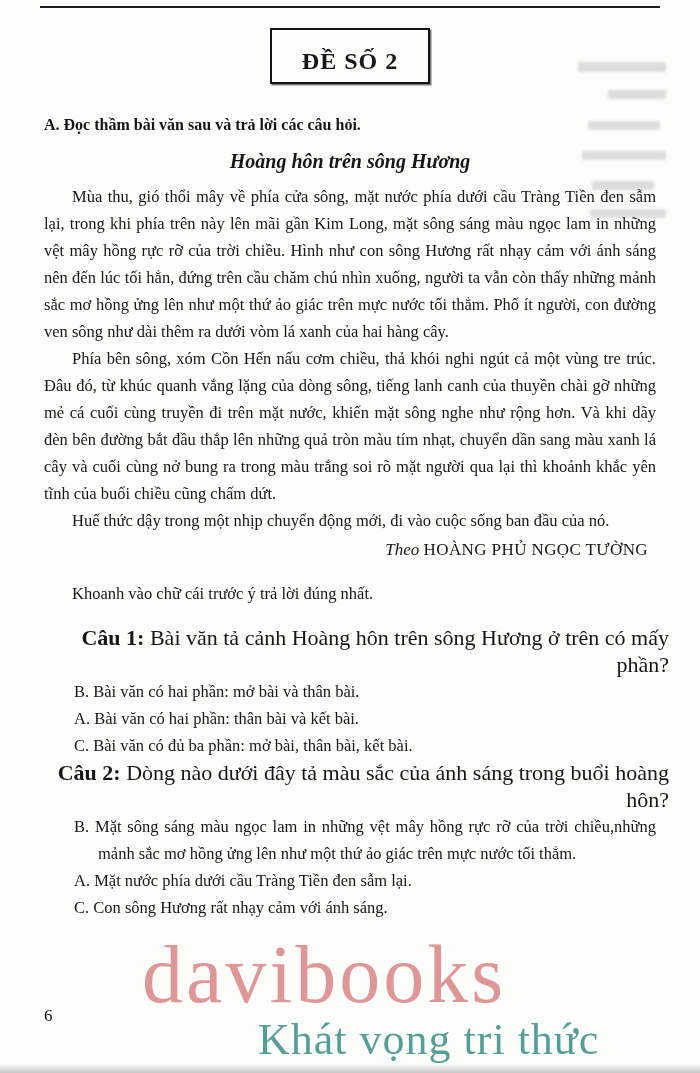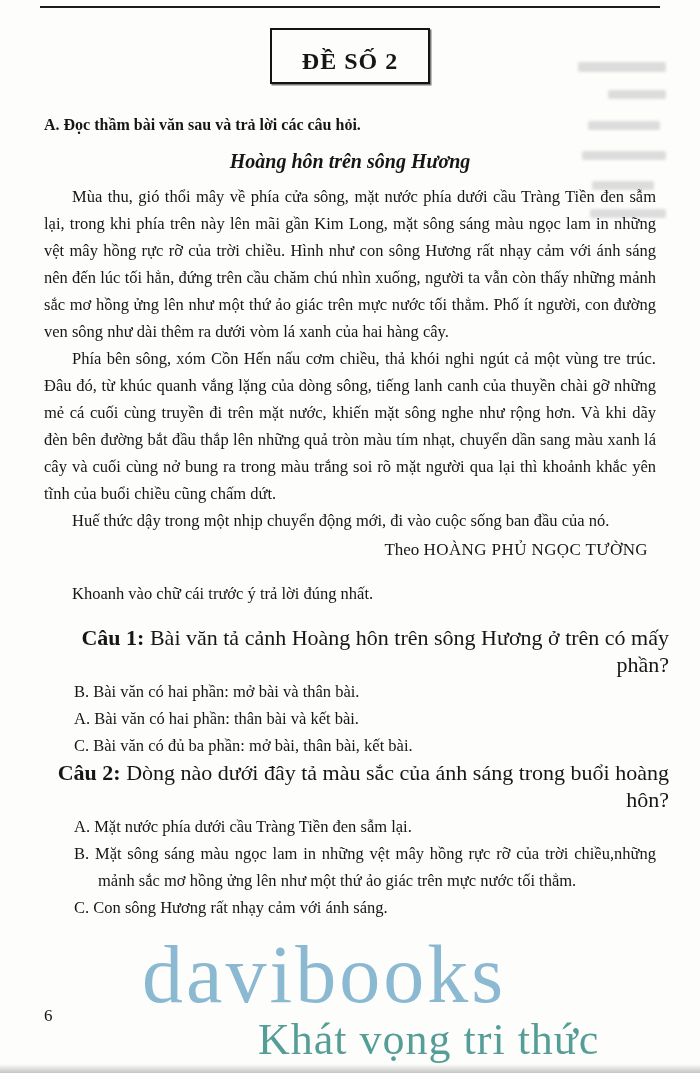--- a/index.html
+++ b/index.html
@@ -60,21 +60,21 @@
     text-align: justify;
     text-indent: 28px;
   }
 
   .attribution {
     margin: 2px 52px 0 44px;
     text-align: right;
     font-size: 17px;
     line-height: 27px;
   }
-  .attribution .prefix { }
+  .attribution .prefix { font-style: italic; }
   .attribution .author { letter-spacing: 0.4px; }
 
   .quiz-instruction {
     margin: 17px 44px;
     font-size: 16.5px;
     line-height: 27px;
     text-indent: 28px;
   }
 
   .question { margin: 0 31px; font-size: 22px; line-height: 27px; text-align: right; }
@@ -95,21 +95,21 @@
     font-size: 17px;
     z-index: 2;
   }
 
   .watermark {
     position: absolute;
     left: 142px;
     top: 928px;
     z-index: 1;
     font-size: 82px;
-    color: #0369a1;
+    color: #b91c1c;
     opacity: 0.45;
     letter-spacing: 3px;
     white-space: nowrap;
   }
   .watermark-tagline {
     position: absolute;
     left: 258px;
     top: 1014px;
     z-index: 1;
     font-size: 44px;
@@ -181,22 +181,22 @@
       <span class="q-text">Bài văn tả cảnh Hoàng hôn trên sông Hương ở trên có mấy phần?</span>
     </div>
     <div class="option">B. Bài văn có hai phần: mở bài và thân bài.</div>
     <div class="option">A. Bài văn có hai phần: thân bài và kết bài.</div>
     <div class="option">C. Bài văn có đủ ba phần: mở bài, thân bài, kết bài.</div>
 
     <div class="question">
       <span class="q-label">Câu 2:</span>
       <span class="q-text">Dòng nào dưới đây tả màu sắc của ánh sáng trong buổi hoàng hôn?</span>
     </div>
+    <div class="option">B. Mặt sông sáng màu ngọc lam in những vệt mây hồng rực rỡ của trời chiều,những mảnh sắc mơ hồng ửng lên như một thứ ảo giác trên mực nước tối thẳm.</div>
     <div class="option">A. Mặt nước phía dưới cầu Tràng Tiền đen sẫm lại.</div>
-    <div class="option">B. Mặt sông sáng màu ngọc lam in những vệt mây hồng rực rỡ của trời chiều,những mảnh sắc mơ hồng ửng lên như một thứ ảo giác trên mực nước tối thẳm.</div>
     <div class="option">C. Con sông Hương rất nhạy cảm với ánh sáng.</div>
 
   </div>
 
   <div class="page-number">6</div>
 
   <div class="bottom-edge"></div>
 
 </div>
 

